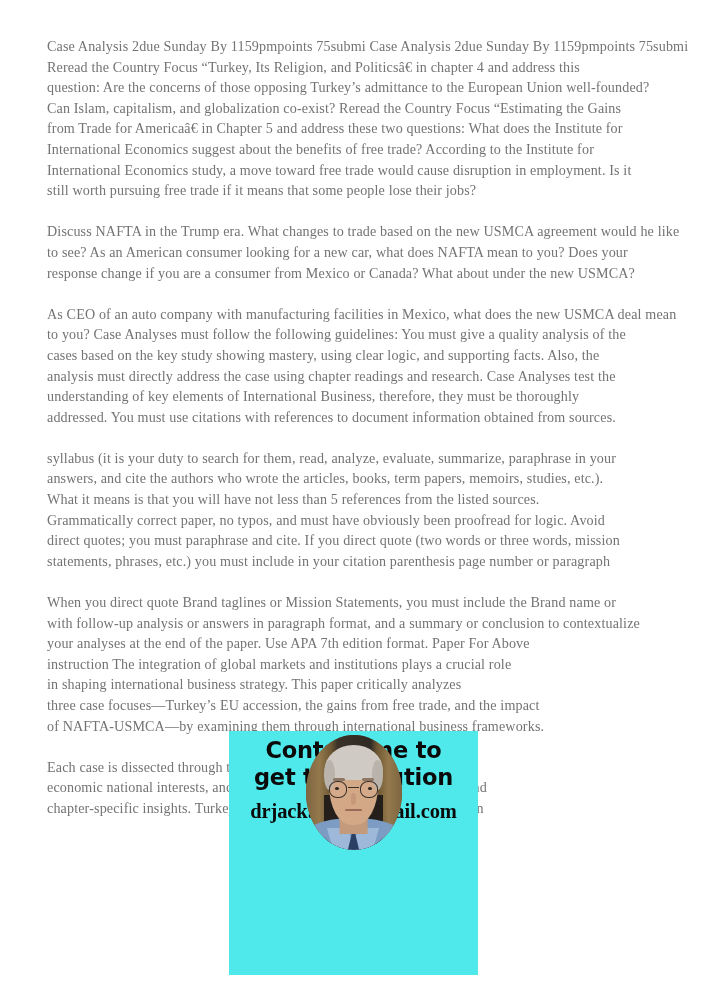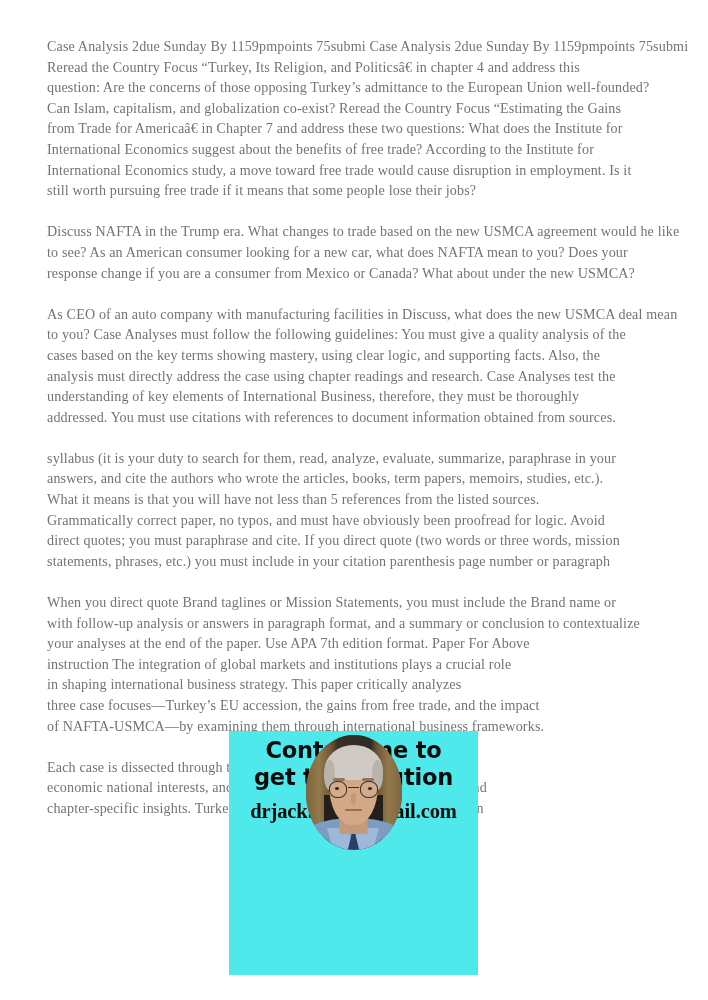--- a/index.html
+++ b/index.html
@@ -241,34 +241,34 @@
 <body>
 
 <div id="document-page">
 
   <div id="doc-body">
       <p class="doc-paragraph">
         <span class="doc-line">Case Analysis 2due Sunday By 1159pmpoints 75submi Case Analysis 2due Sunday By 1159pmpoints 75submi</span>
         <span class="doc-line">Reread the Country Focus “Turkey, Its Religion, and Politicsâ€ in chapter 4 and address this</span>
         <span class="doc-line">question: Are the concerns of those opposing Turkey’s admittance to the European Union well-founded?</span>
         <span class="doc-line">Can Islam, capitalism, and globalization co-exist? Reread the Country Focus “Estimating the Gains</span>
-        <span class="doc-line">from Trade for Americaâ€ in Chapter 7 and address these two questions: What does the Institute for</span>
+        <span class="doc-line">from Trade for Americaâ€ in Chapter 5 and address these two questions: What does the Institute for</span>
         <span class="doc-line">International Economics suggest about the benefits of free trade? According to the Institute for</span>
         <span class="doc-line">International Economics study, a move toward free trade would cause disruption in employment. Is it</span>
         <span class="doc-line">still worth pursuing free trade if it means that some people lose their jobs?</span>
       </p>
       <p class="doc-paragraph">
         <span class="doc-line">Discuss NAFTA in the Trump era. What changes to trade based on the new USMCA agreement would he like</span>
         <span class="doc-line">to see? As an American consumer looking for a new car, what does NAFTA mean to you? Does your</span>
         <span class="doc-line">response change if you are a consumer from Mexico or Canada? What about under the new USMCA?</span>
       </p>
       <p class="doc-paragraph">
-        <span class="doc-line">As CEO of an auto company with manufacturing facilities in Discuss, what does the new USMCA deal mean</span>
+        <span class="doc-line">As CEO of an auto company with manufacturing facilities in Mexico, what does the new USMCA deal mean</span>
         <span class="doc-line">to you? Case Analyses must follow the following guidelines: You must give a quality analysis of the</span>
-        <span class="doc-line">cases based on the key terms showing mastery, using clear logic, and supporting facts. Also, the</span>
+        <span class="doc-line">cases based on the key study showing mastery, using clear logic, and supporting facts. Also, the</span>
         <span class="doc-line">analysis must directly address the case using chapter readings and research. Case Analyses test the</span>
         <span class="doc-line">understanding of key elements of International Business, therefore, they must be thoroughly</span>
         <span class="doc-line">addressed. You must use citations with references to document information obtained from sources.</span>
       </p>
       <p class="doc-paragraph">
         <span class="doc-line">syllabus (it is your duty to search for them, read, analyze, evaluate, summarize, paraphrase in your</span>
         <span class="doc-line">answers, and cite the authors who wrote the articles, books, term papers, memoirs, studies, etc.).</span>
         <span class="doc-line">What it means is that you will have not less than 5 references from the listed sources.</span>
         <span class="doc-line">Grammatically correct paper, no typos, and must have obviously been proofread for logic. Avoid</span>
         <span class="doc-line">direct quotes; you must paraphrase and cite. If you direct quote (two words or three words, mission</span>

